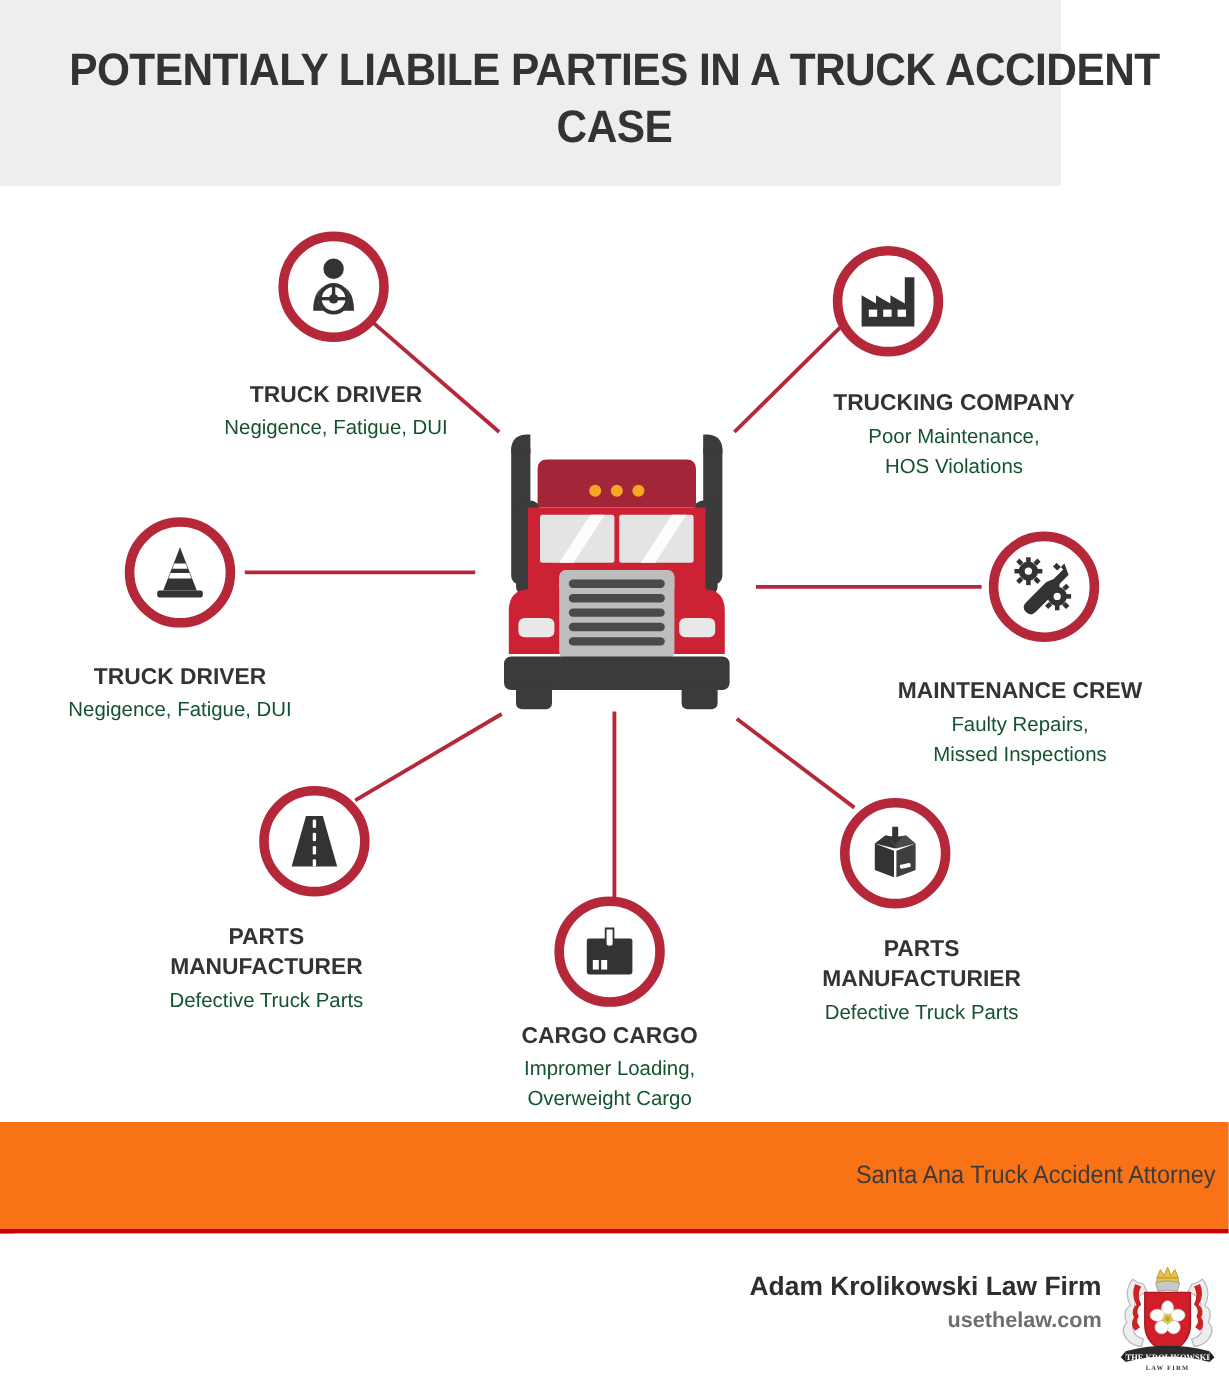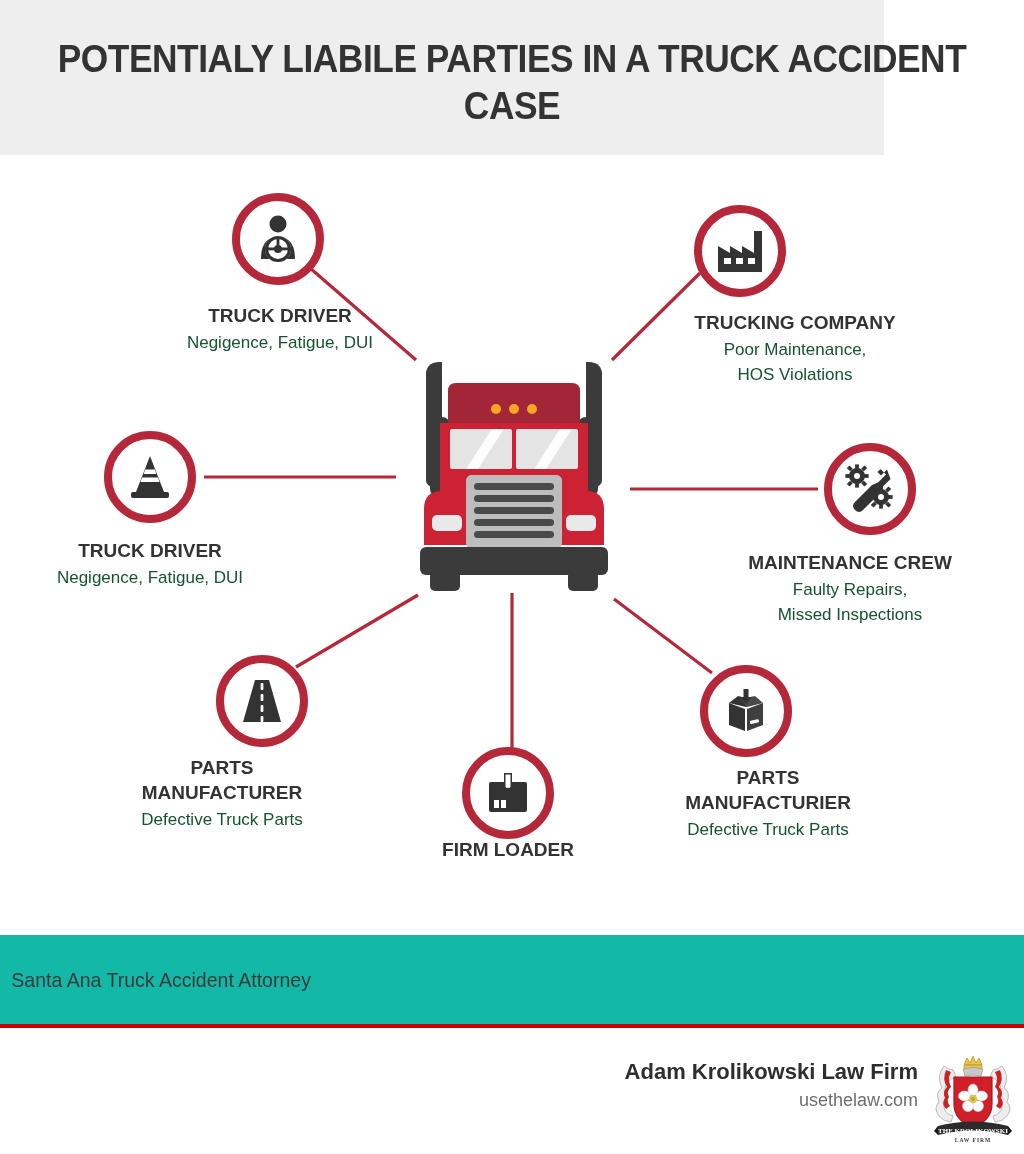--- a/index.html
+++ b/index.html
@@ -80,20 +80,21 @@
     position: absolute;
     text-align: center;
   }
   .node-title {
     font-size: 19px;
     font-weight: 700;
     color: #333333;
     line-height: 25px;
     letter-spacing: 0px;
     white-space: pre-line;
+    margin-top: 14px;
   }
   .node-sub {
     font-size: 17px;
     font-weight: 400;
     color: #14532d;
     line-height: 25px;
     margin-top: 2px;
     white-space: pre-line;
   }
 
@@ -128,24 +129,24 @@
     height: 240px;
   }
 
   
   .footer-band {
     position: absolute;
     left: 0;
     top: 935px;
     width: 1024px;
     height: 89px;
-    background: #14b8a6;
+    background: #f97316;
     display: flex;
     align-items: center;
-    justify-content: flex-start;
+    justify-content: flex-end;
   }
   .footer-band-text {
     font-size: 21px;
     color: #3b3b3b;
     font-weight: 400;
     transform: scaleX(0.93);
   }
   .red-rule {
     position: absolute;
     left: 0;
@@ -171,21 +172,21 @@
     text-align: right;
   }
   .brand-name {
     font-size: 22px;
     font-weight: 700;
     color: #2e2e2e;
     line-height: 28px;
   }
   .brand-url {
     font-size: 18px;
-    font-weight: 400;
+    font-weight: 700;
     color: #6e6e6e;
     line-height: 24px;
     margin-top: 2px;
   }
   .brand-logo {
     position: absolute;
     right: 20px;
     top: 18px;
     width: 86px;
     height: 98px;
@@ -378,21 +379,23 @@
     <div class="node-circle">
       <svg width="48" height="48" viewBox="0 0 48 48">
         <rect x="5" y="13" width="38" height="30" rx="2" fill="#333333"></rect>
         <path d="M20 4 l8 0 l0 14 q0 3 -4 3 q-4 0 -4 -3 z" fill="#333333"></path>
         <path d="M21.5 5.5 l5 0 l0 12 q0 1.6 -2.5 1.6 q-2.5 0 -2.5 -1.6 z" fill="#ffffff"></path>
         <rect x="10" y="31" width="5" height="8" fill="#ffffff"></rect>
         <rect x="17" y="31" width="5" height="8" fill="#ffffff"></rect>
       </svg>
     </div>
     <div class="node-text">
-      <div class="node-title">FIRM LOADER</div>
+      <div class="node-title">CARGO CARGO</div>
+      <div class="node-sub">Impromer Loading,
+Overweight Cargo</div>
     </div>
   </div>
 
   <div class="node" id="node-parts-right">
     <div class="node-circle">
       <svg width="50" height="50" viewBox="0 0 50 50">
 
         <path d="M8 17 L24 23 L24 45 L8 39 Z" fill="#333333"></path>
         <path d="M42 17 L26 23 L26 45 L42 39 Z" fill="#3f3f3f"></path>
 

